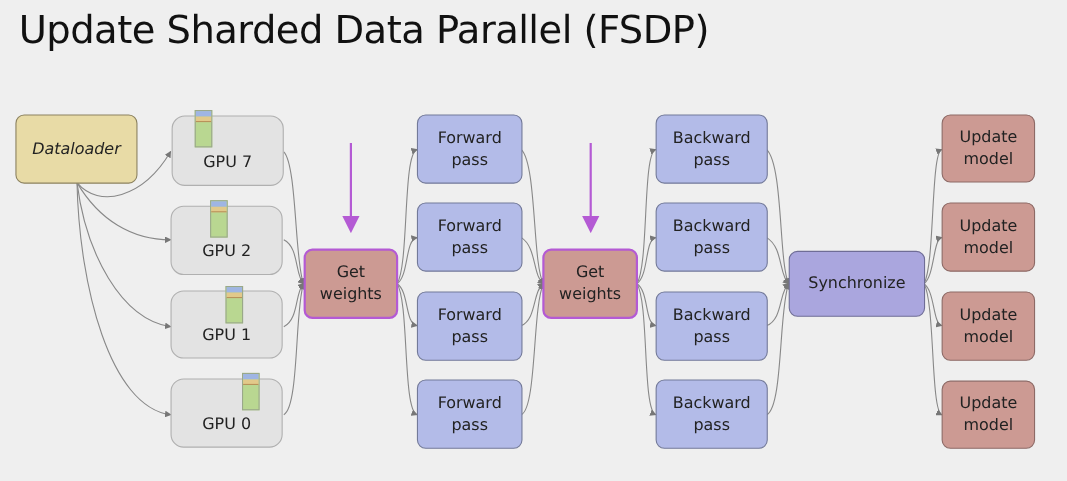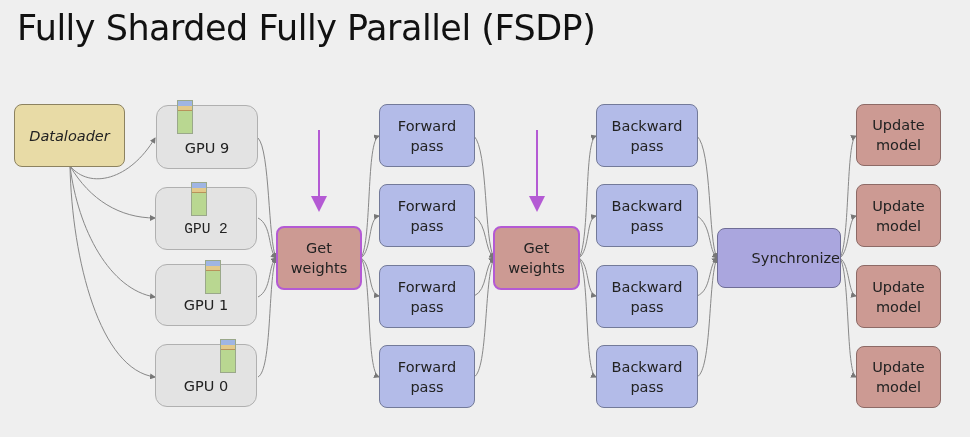--- a/index.html
+++ b/index.html
@@ -31,21 +31,21 @@
   .shard {
     position: absolute; width: 16px; height: 34px; box-sizing: border-box;
     border: 1px solid #9aa88a; background: #b9d791;
   }
   .shard .s-blue { position: absolute; left: 0; top: 0; width: 100%; height: 5px; background: #9fb5e3; }
   .shard .s-yel { position: absolute; left: 0; top: 5px; width: 100%; height: 5px; background: #e2c98a; border-bottom: 1px solid #b8925a; box-sizing: border-box; }
 </style>
 </head>
 <body>
 
-<div class="title">Fully Sharded Fully Parallel (FSDP)</div>
+<div class="title">Update Sharded Data Parallel (FSDP)</div>
 
 <svg class="links" width="970" height="437">
   <defs>
     <marker id="ah" markerWidth="6" markerHeight="6" refX="5" refY="3" orient="auto">
       <path d="M0,0 L6,3 L0,6 z" fill="#777"></path>
     </marker>
     <marker id="ahp" markerWidth="8" markerHeight="8" refX="4" refY="4" orient="auto">
       <path d="M0,0 L8,4 L0,8 z" fill="#b45ad4"></path>
     </marker>
   </defs>
@@ -88,28 +88,28 @@
   </g>
   <line x1="319" y1="130" x2="319" y2="204" stroke="#b45ad4" stroke-width="2" marker-end="url(#ahp)"></line>
   <line x1="537" y1="130" x2="537" y2="204" stroke="#b45ad4" stroke-width="2" marker-end="url(#ahp)"></line>
 </svg>
 
 <div class="node dataloader" style="left:14px; top:104px; width:111px; height:63px;">
   <span>Dataloader</span>
 </div>
 
 <div class="node gpu" style="left:156px; top:105px; width:102px; height:64px;">
-  <span>GPU 9</span>
+  <span>GPU 7</span>
 </div>
 <div class="shard" style="left:177px; top:100px;">
     <div class="s-blue"></div>
     <div class="s-yel"></div>
   </div>
 
-<div class="node gpu" style="left:155px; top:187px; width:102px; height:63px;font-family:Liberation Mono, monospace;">
+<div class="node gpu" style="left:155px; top:187px; width:102px; height:63px;">
   <span>GPU 2</span>
 </div>
 <div class="shard" style="left:191px; top:182px;">
     <div class="s-blue"></div>
     <div class="s-yel"></div>
   </div>
 
 <div class="node gpu" style="left:155px; top:264px; width:102px; height:62px;">
   <span>GPU 1</span>
 </div>
@@ -183,21 +183,21 @@
       <div>pass</div>
     </div>
 </div>
 <div class="node bwd" style="left:596px; top:345px; width:102px; height:63px;">
   <div>
       <div>Backward</div>
       <div>pass</div>
     </div>
 </div>
 
-<div class="node sync" style="left:717px; top:228px; width:124px; height:60px;justify-content:flex-end;">
+<div class="node sync" style="left:717px; top:228px; width:124px; height:60px;">
   <div>
       <div>Synchronize</div>
     </div>
 </div>
 
 <div class="node upd" style="left:856px; top:104px; width:85px; height:62px;">
   <div>
       <div>Update</div>
       <div>model</div>
     </div>

